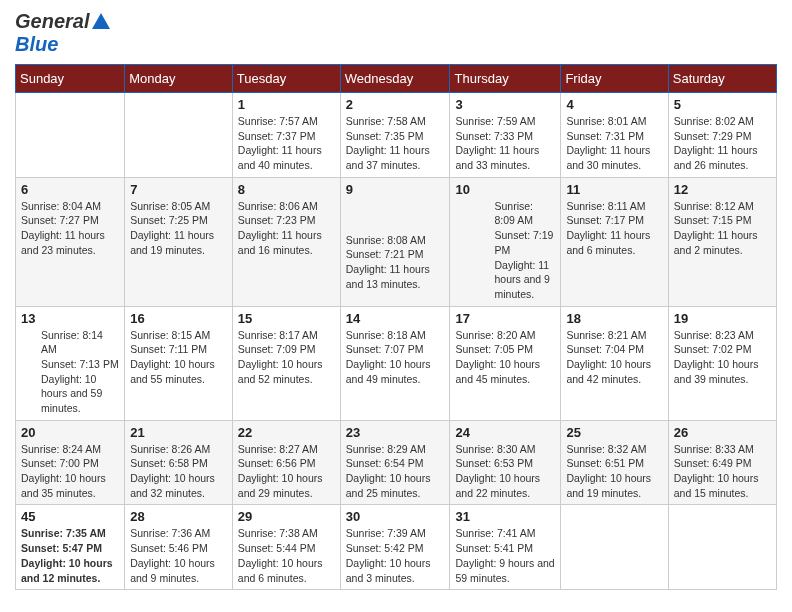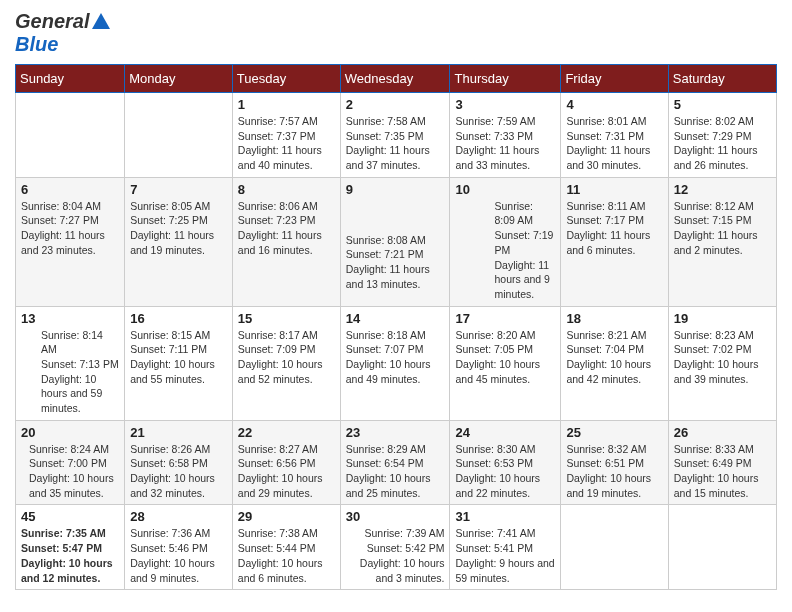--- a/index.html
+++ b/index.html
@@ -237,21 +237,21 @@
           <td>
             <span class="day-number">19</span>
             <div class="day-info" style="white-space: pre-line;">Sunrise: 8:23 AM
 Sunset: 7:02 PM
 Daylight: 10 hours and 39 minutes.</div>
           </td>
         </tr>
         <tr>
           <td>
             <span class="day-number">20</span>
-            <div class="day-info" style="white-space: pre-line; margin-left: 8px;">Sunrise: 8:24 AM
+            <div class="day-info" style="white-space: pre-line;">Sunrise: 8:24 AM
 Sunset: 7:00 PM
 Daylight: 10 hours and 35 minutes.</div>
           </td>
           <td>
             <span class="day-number">21</span>
             <div class="day-info" style="white-space: pre-line;">Sunrise: 8:26 AM
 Sunset: 6:58 PM
 Daylight: 10 hours and 32 minutes.</div>
           </td>
           <td>
@@ -299,21 +299,21 @@
 Daylight: 10 hours and 9 minutes.</div>
           </td>
           <td>
             <span class="day-number">29</span>
             <div class="day-info" style="white-space: pre-line;">Sunrise: 7:38 AM
 Sunset: 5:44 PM
 Daylight: 10 hours and 6 minutes.</div>
           </td>
           <td>
             <span class="day-number">30</span>
-            <div class="day-info" style="white-space: pre-line; text-align: right;">Sunrise: 7:39 AM
+            <div class="day-info" style="white-space: pre-line;">Sunrise: 7:39 AM
 Sunset: 5:42 PM
 Daylight: 10 hours and 3 minutes.</div>
           </td>
           <td>
             <span class="day-number">31</span>
             <div class="day-info" style="white-space: pre-line;">Sunrise: 7:41 AM
 Sunset: 5:41 PM
 Daylight: 9 hours and 59 minutes.</div>
           </td>
           <td class="empty-cell"></td>

